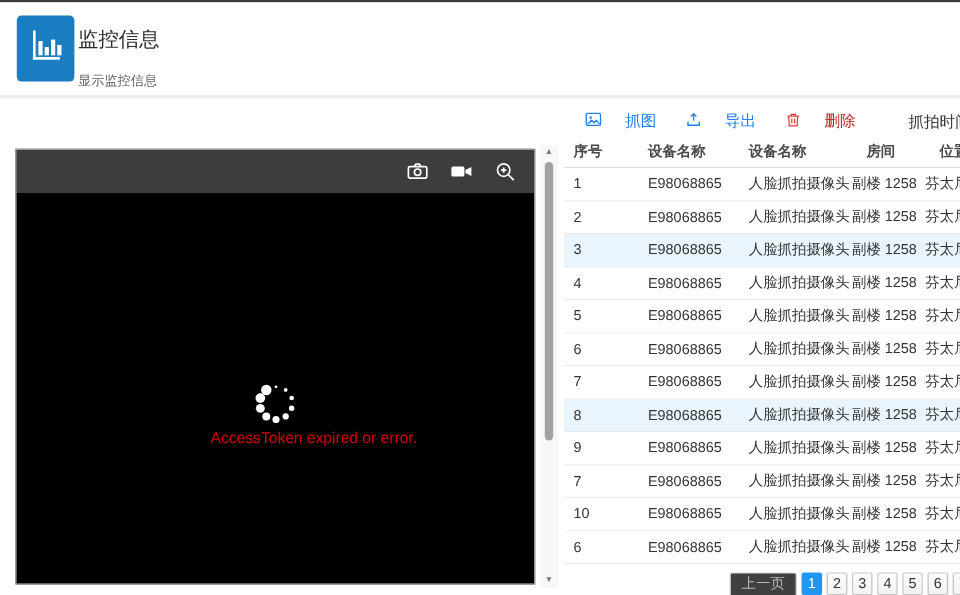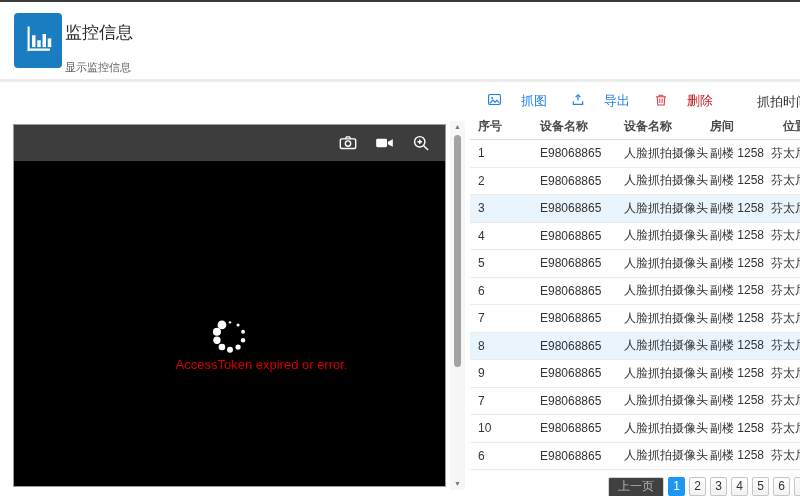--- a/index.html
+++ b/index.html
@@ -45,21 +45,21 @@
 
   .table-header { display:flex; height:26px; align-items:center; border-bottom:1px solid #dedede;
                   font-size:12px; color:#4a4a4a; font-weight:600; }
   .trow { display:flex; height:27.5px; align-items:center; border-bottom:1px solid #ebebeb;
           font-size:12px; color:#333; background:#fff; cursor:default; }
   .trow.hl { background:#e9f4fd; }
   .cell { flex:none; white-space:nowrap; overflow:visible; }
   .c1 { width:62px; padding-left:8px; }
   .c2 { width:92px; padding-left:8px; }
   .c3 { width:86px; text-align:left; }
-  .c4 { width:48px; text-align:left; }
+  .c4 { width:48px; text-align:center; }
   .c5 { width:74px; text-align:center; }
 
   
   .pagination { position:absolute; left:470px; top:474px; width:340px; height:22px; background:#fff;
                 display:flex; align-items:flex-start; gap:4px; padding-left:138px; padding-top:3px; }
   .pg-prev { height:30px; line-height:17px; padding:0 9px; border:1px solid #d4d4d4; border-radius:2px;
              font-size:12px; color:#b5b5b5; background:#404040; white-space:nowrap; }
   .page { width:17px; height:19px; line-height:17px; text-align:center; border:1px solid #c6c6c6;
           border-radius:2px; font-size:12px; color:#333;
           background:linear-gradient(#fefefe,#f2f2f2); box-shadow:0 1px 1px rgba(0,0,0,0.08);

